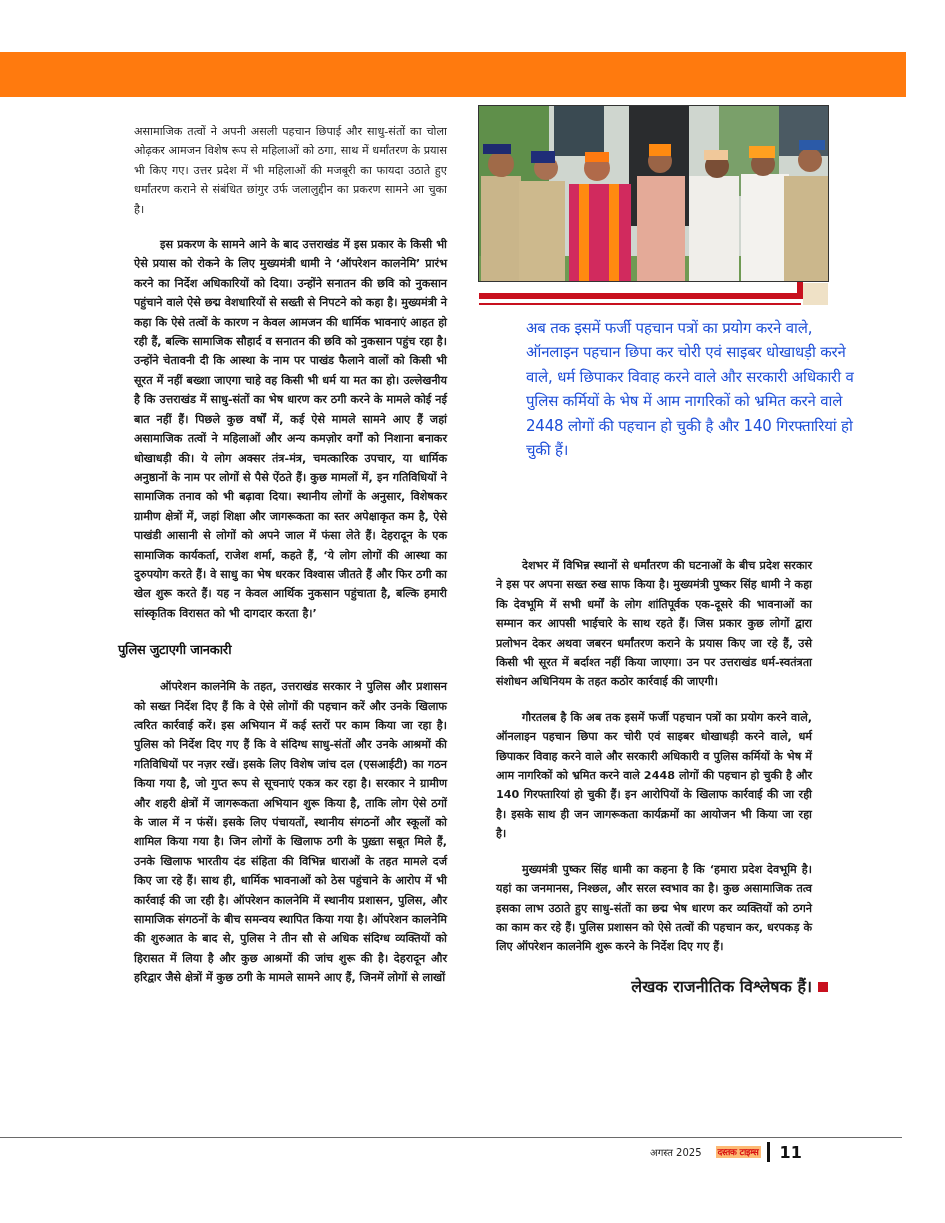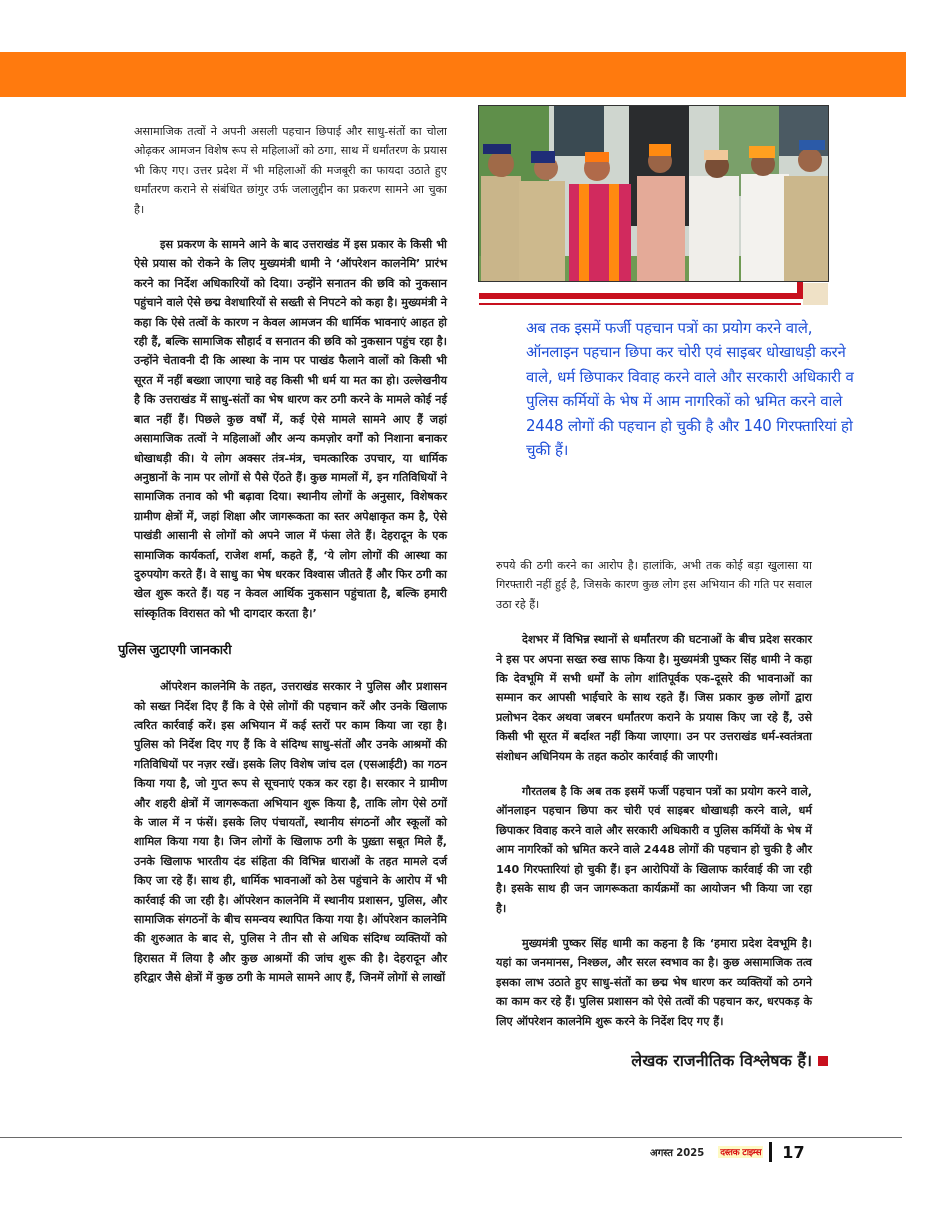--- a/index.html
+++ b/index.html
@@ -24,22 +24,22 @@
     .rule-red-vert { position: absolute; left: 797px; top: 282px; width: 6px; height: 17px; background: #c8101e; }
     .beige-square { position: absolute; left: 803px; top: 283px; width: 25px; height: 22px; background: #efe1c6; }
 
     .pullquote { position: absolute; left: 494px; top: 316px; width: 330px; font-size: 15px; line-height: 24.4px; color: #1d4ed8; letter-spacing: -0.2px; margin-left: 32px; }
 
     .byline { text-align: right; font-weight: bold; font-size: 16px; margin-top: 20px; }
     .end-mark { display: inline-block; width: 10px; height: 10px; background: #c8101e; margin-left: 6px; vertical-align: middle; }
 
     .footer-rule { position: absolute; left: 0; top: 1137px; width: 902px; height: 1px; background: #6a6a6a; }
     .footer { position: absolute; top: 1141px; left: 650px; height: 22px; display: flex; align-items: center; }
-    .footer-date { font-size: 10px; font-weight: bold; color: #222; margin-right: 14px; }
-    .footer-logo { background: #fef9c3; color: #d81010; font-weight: bold; font-size: 9px; line-height: 12px; padding: 0 2px; margin-right: 6px; letter-spacing: -0.3px; }
+    .footer-date { font-size: 10px; font-weight: normal; color: #222; margin-right: 14px; }
+    .footer-logo { background: #fdba74; color: #d81010; font-weight: bold; font-size: 9px; line-height: 12px; padding: 0 2px; margin-right: 6px; letter-spacing: -0.3px; }
     .footer-divider { width: 3px; height: 20px; background: #111; margin-right: 10px; }
     .footer-page { font-size: 16px; font-weight: bold; color: #111; }
   </style>
 </head>
 <body>
 
 <div class="top-band"></div>
 
 <div class="col col-left">
   <p>असामाजिक तत्वों ने अपनी असली पहचान छिपाई और साधु-संतों का चोला ओढ़कर आमजन विशेष रूप से महिलाओं को ठगा, साथ में धर्मांतरण के प्रयास भी किए गए। उत्तर प्रदेश में भी महिलाओं की मजबूरी का फायदा उठाते हुए धर्मांतरण कराने से संबंधित छांगुर उर्फ जलालुद्दीन का प्रकरण सामने आ चुका है।</p>
@@ -91,28 +91,27 @@
 </div>
 
 <div class="rule-red-thick"></div>
 <div class="rule-red-thin"></div>
 <div class="rule-red-vert"></div>
 <div class="beige-square"></div>
 
 <div class="pullquote">अब तक इसमें फर्जी पहचान पत्रों का प्रयोग करने वाले, ऑनलाइन पहचान छिपा कर चोरी एवं साइबर धोखाधड़ी करने वाले, धर्म छिपाकर विवाह करने वाले और सरकारी अधिकारी व पुलिस कर्मियों के भेष में आम नागरिकों को भ्रमित करने वाले 2448 लोगों की पहचान हो चुकी है और 140 गिरफ्तारियां हो चुकी हैं।</div>
 
 <div class="col col-right">
-  <p>रुपये की ठगी करने का आरोप है। हालांकि, अभी तक कोई बड़ा खुलासा या गिरफ्तारी नहीं हुई है, जिसके कारण कुछ लोग इस अभियान की गति पर सवाल उठा रहे हैं।</p>
   <p class="indent">देशभर में विभिन्न स्थानों से धर्मांतरण की घटनाओं के बीच प्रदेश सरकार ने इस पर अपना सख्त रुख साफ किया है। मुख्यमंत्री पुष्कर सिंह धामी ने कहा कि देवभूमि में सभी धर्मों के लोग शांतिपूर्वक एक-दूसरे की भावनाओं का सम्मान कर आपसी भाईचारे के साथ रहते हैं। जिस प्रकार कुछ लोगों द्वारा प्रलोभन देकर अथवा जबरन धर्मांतरण कराने के प्रयास किए जा रहे हैं, उसे किसी भी सूरत में बर्दाश्त नहीं किया जाएगा। उन पर उत्तराखंड धर्म-स्वतंत्रता संशोधन अधिनियम के तहत कठोर कार्रवाई की जाएगी।</p>
   <p class="indent">गौरतलब है कि अब तक इसमें फर्जी पहचान पत्रों का प्रयोग करने वाले, ऑनलाइन पहचान छिपा कर चोरी एवं साइबर धोखाधड़ी करने वाले, धर्म छिपाकर विवाह करने वाले और सरकारी अधिकारी व पुलिस कर्मियों के भेष में आम नागरिकों को भ्रमित करने वाले 2448 लोगों की पहचान हो चुकी है और 140 गिरफ्तारियां हो चुकी हैं। इन आरोपियों के खिलाफ कार्रवाई की जा रही है। इसके साथ ही जन जागरूकता कार्यक्रमों का आयोजन भी किया जा रहा है।</p>
   <p class="indent">मुख्यमंत्री पुष्कर सिंह धामी का कहना है कि ‘हमारा प्रदेश देवभूमि है। यहां का जनमानस, निश्छल, और सरल स्वभाव का है। कुछ असामाजिक तत्व इसका लाभ उठाते हुए साधु-संतों का छद्म भेष धारण कर व्यक्तियों को ठगने का काम कर रहे हैं। पुलिस प्रशासन को ऐसे तत्वों की पहचान कर, धरपकड़ के लिए ऑपरेशन कालनेमि शुरू करने के निर्देश दिए गए हैं।</p>
   <div class="byline">
     <span>लेखक राजनीतिक विश्लेषक हैं।</span><span class="end-mark"></span>
   </div>
 </div>
 
 <div class="footer-rule"></div>
 <div class="footer">
   <span class="footer-date">अगस्त 2025</span>
   <span class="footer-logo">दस्तक टाइम्स</span>
   <span class="footer-divider"></span>
-  <span class="footer-page">17</span>
+  <span class="footer-page">11</span>
 </div>
 
 </body></html>

